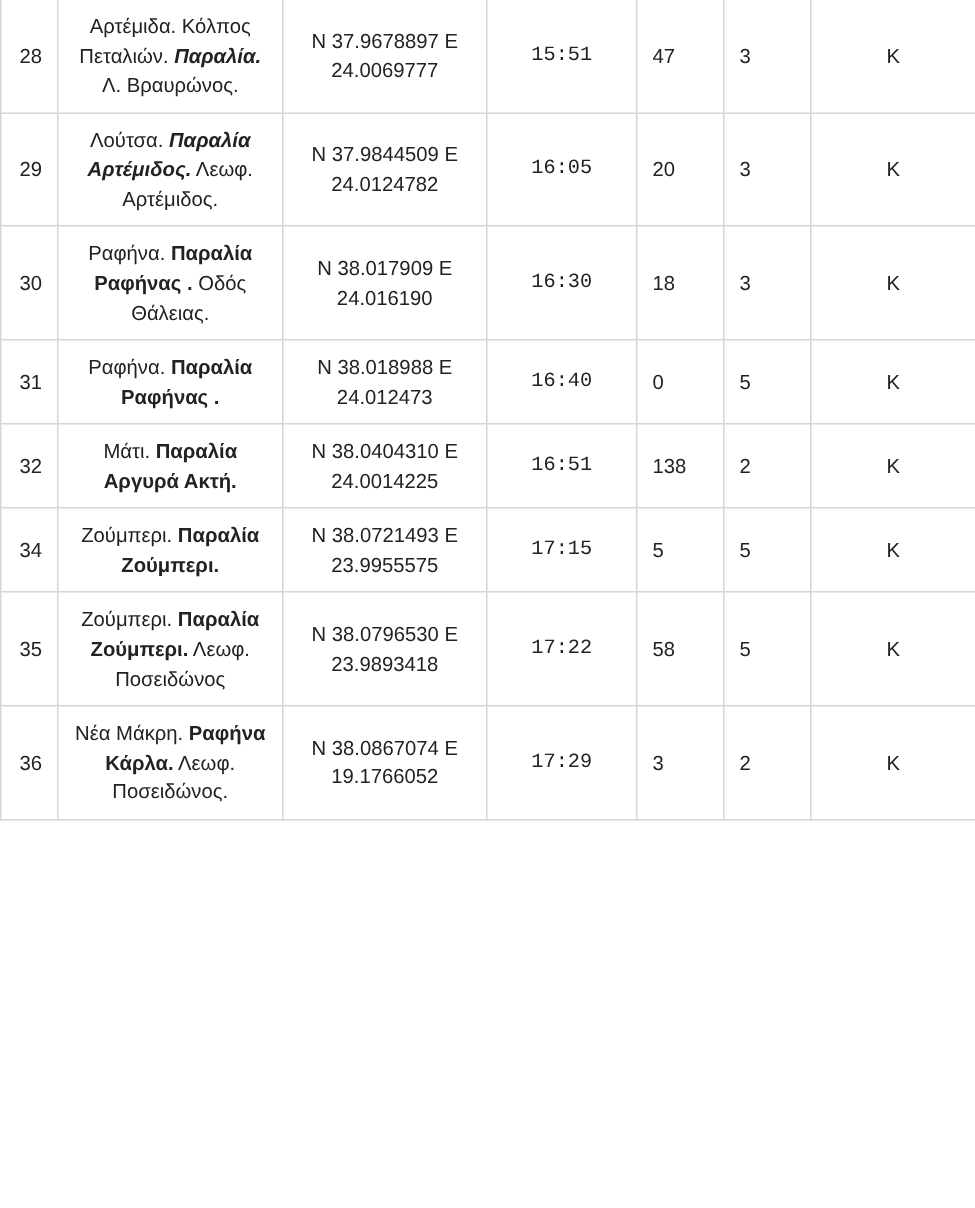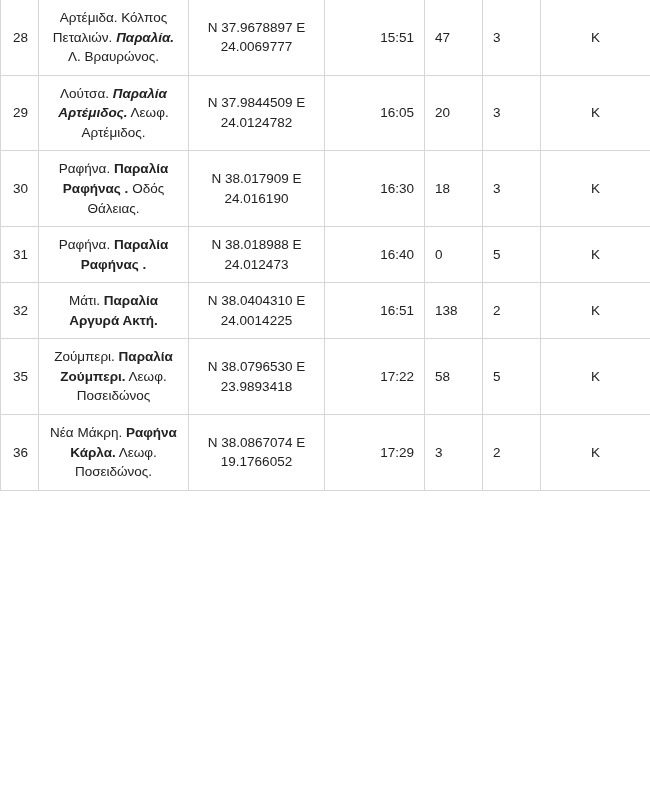--- a/index.html
+++ b/index.html
@@ -50,21 +50,22 @@
   td.loc .bolditalic {
     font-weight: bold;
     font-style: italic;
   }
   td.coord {
     text-align: center;
     white-space: normal;
     margin-left: 44px;
   }
   td.time {
-    text-align: right;
+    text-align: center;
+    font-family: Liberation Mono, monospace;
   }
   td.num {
     text-align: left;
     margin-left: 23px;
   }
   td.status {
     background: #30ba74;
     color: #2f6f49;
     text-align: center;
     font-size: 13.5px;
@@ -128,20 +129,29 @@
       <tr>
         <td class="idx">32</td>
         <td class="loc"><span>Μάτι.  </span><span class="bold">Παραλία Αργυρά  Ακτή.</span></td>
         <td class="coord">N 38.0404310 E 24.0014225</td>
         <td class="time">16:51</td>
         <td class="num">138</td>
         <td class="num">2</td>
         <td class="status">K</td>
       </tr>
       <tr>
+        <td class="idx">34</td>
+        <td class="loc"><span>Ζούμπερι. </span><span class="bold">Παραλία Ζούμπερι.</span></td>
+        <td class="coord">N 38.0721493 E 23.9955575</td>
+        <td class="time">17:15</td>
+        <td class="num">5</td>
+        <td class="num">5</td>
+        <td class="status">K</td>
+      </tr>
+      <tr>
         <td class="idx">35</td>
         <td class="loc"><span>Ζούμπερι. </span><span class="bold">Παραλία Ζούμπερι.</span><span> Λεωφ. Ποσειδώνος</span></td>
         <td class="coord">N 38.0796530 E 23.9893418</td>
         <td class="time">17:22</td>
         <td class="num">58</td>
         <td class="num">5</td>
         <td class="status">K</td>
       </tr>
       <tr>
         <td class="idx">36</td>

